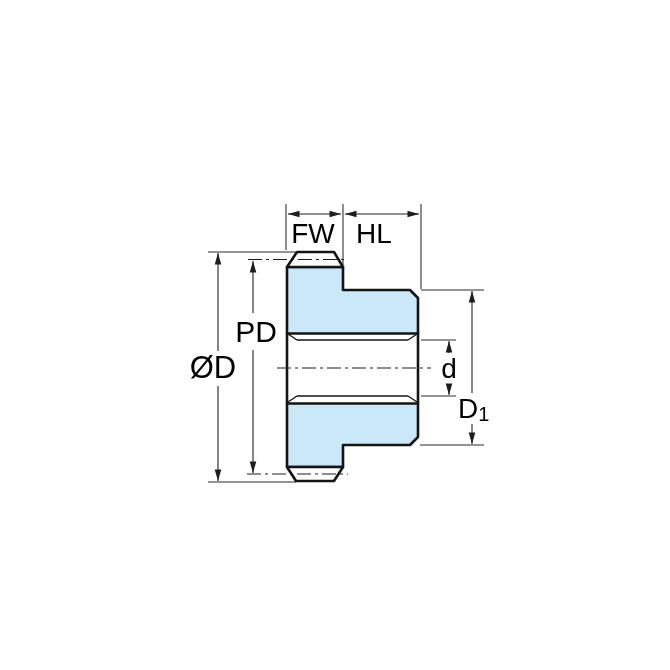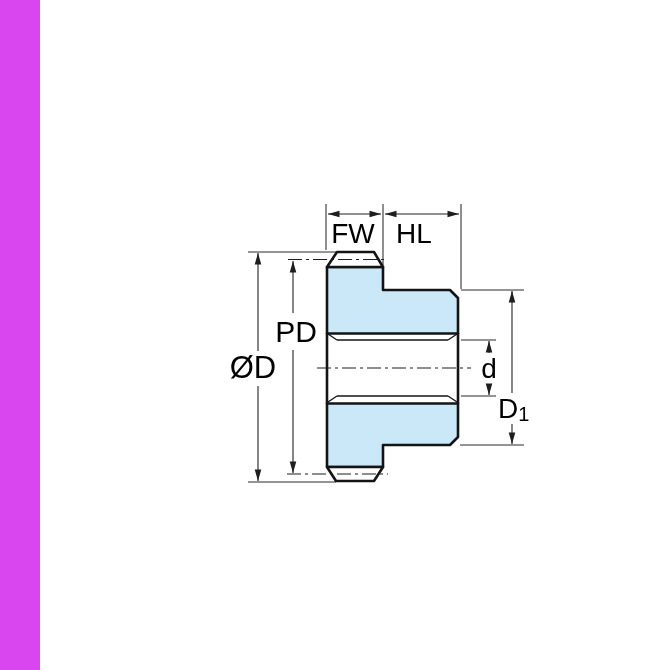--- a/index.html
+++ b/index.html
@@ -1,16 +1,16 @@
 <!DOCTYPE html>
 <html><head>
 <meta charset="utf-8">
 <style>
   html,body{margin:0;padding:0;background:#ffffff;}
-  .stage{width:568px;height:670px;position:relative;background:#d946ef;overflow:hidden;padding-left:40px;}
+  .stage{width:568px;height:670px;position:relative;background:#22c55e;overflow:hidden;}
   svg{display:block;}
   text{font-family:"Liberation Sans","DejaVu Sans",sans-serif;fill:#000000;}
   .dim{stroke:#222222;stroke-width:1.1;fill:none;}
   .ext{stroke:#2a2a2a;stroke-width:1.05;fill:none;}
   .part{stroke:#141414;stroke-width:2.6;stroke-linejoin:round;}
   .tooth{fill:#ffffff;stroke:#141414;stroke-width:2.6;stroke-linejoin:round;}
   .borethick{stroke:#141414;stroke-width:2.6;fill:none;}
   .thin{stroke:#141414;stroke-width:1.3;fill:none;}
   .cl{stroke:#1e1e1e;stroke-width:1.2;fill:none;stroke-dasharray:14 4 3 4;}
   .arrowhead{fill:#1e1e1e;stroke:none;}

